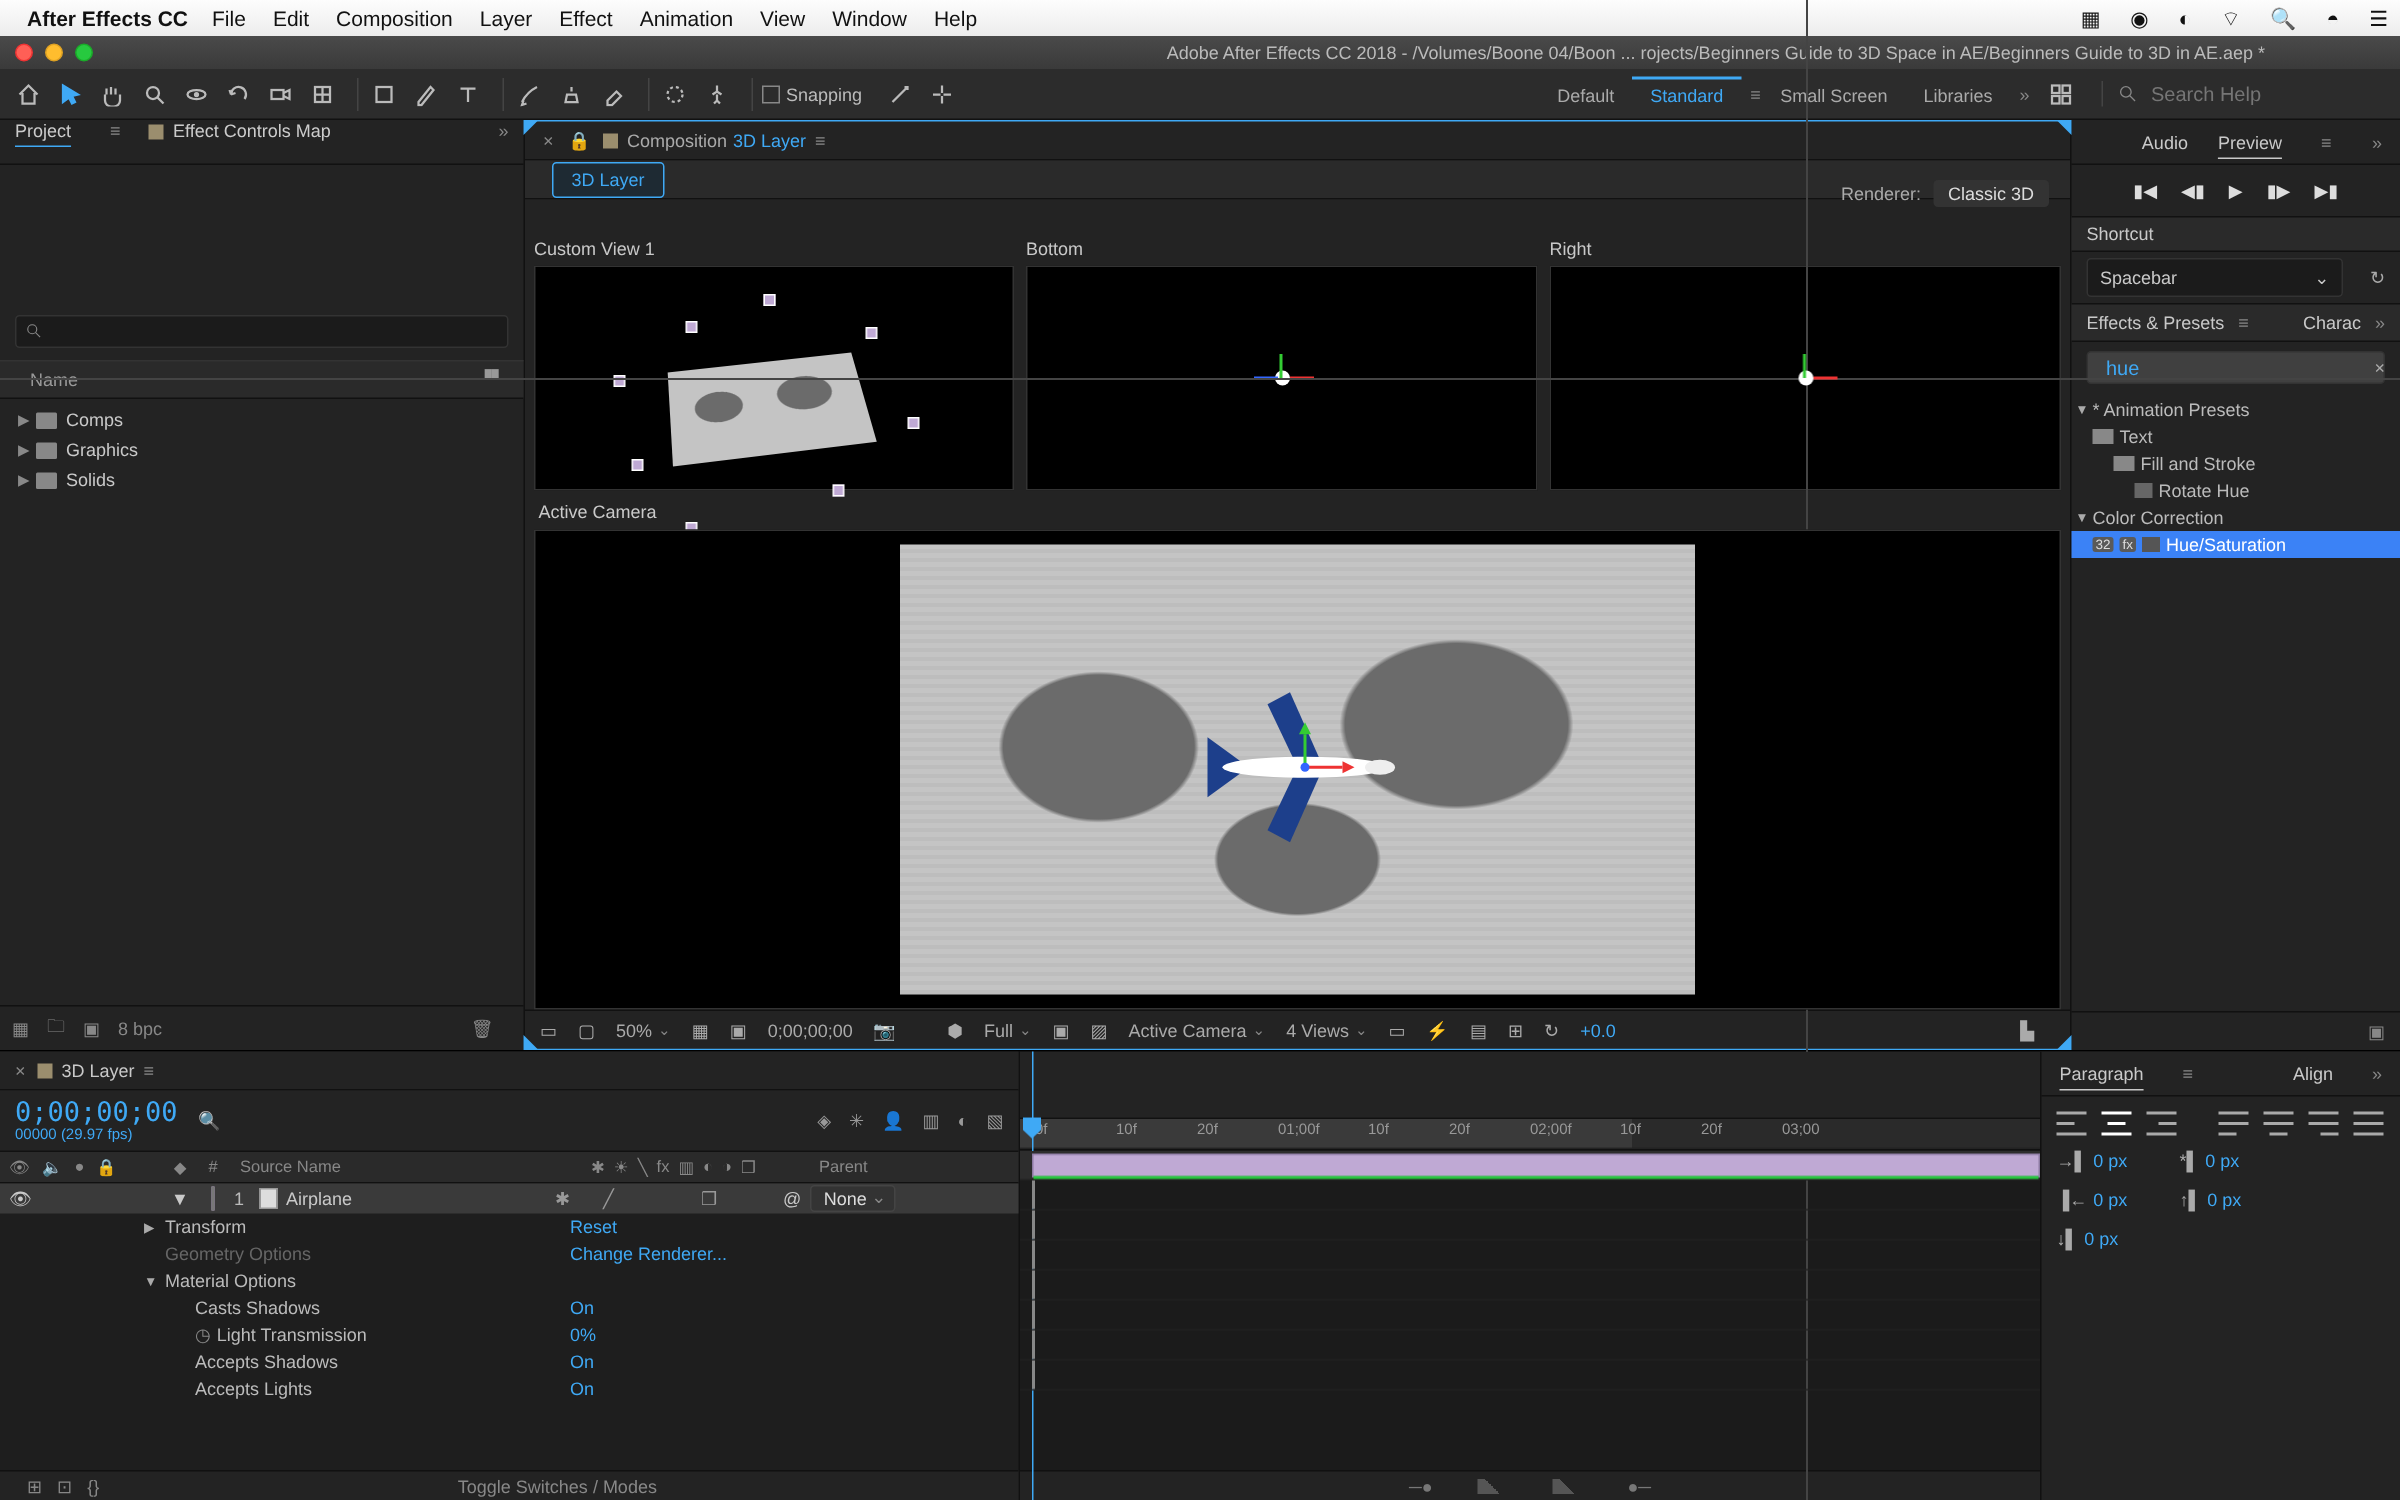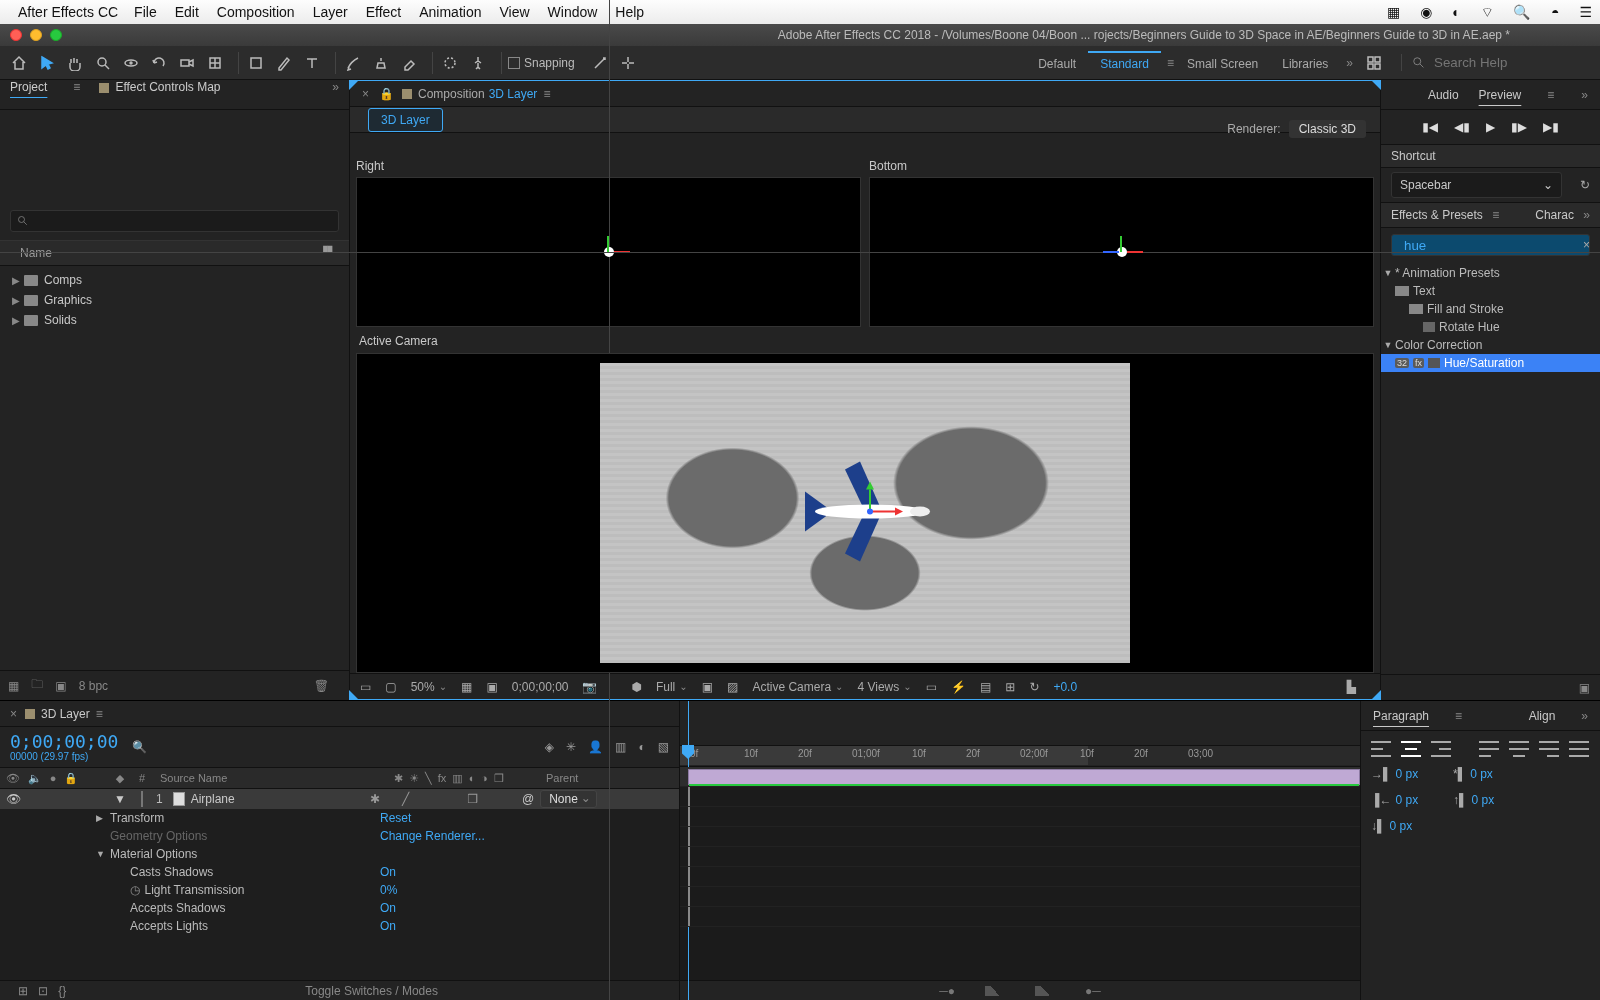--- a/index.html
+++ b/index.html
@@ -1,20 +1,20 @@
 <!DOCTYPE html>
 <html><head>
 <meta charset="utf-8">
 <style>
   html,body{margin:0;padding:0;width:1600px;height:1000px;background:#1b1b1b;color:#c9c9c9;font-family:"Helvetica Neue",Arial,sans-serif;font-size:12px;overflow:hidden}
   *{box-sizing:border-box}
   
   .menubar{height:24px;background:linear-gradient(#fdfdfd,#ececec);display:flex;align-items:center;padding:0 8px;color:#111;font-size:14px}
   .menubar .apple{font-size:16px;margin-right:10px}
-  .menubar .appname{font-weight:400;margin-right:16px}
+  .menubar .appname{font-weight:700;margin-right:16px}
   .menubar .menu-item{margin-right:18px;cursor:default}
   .menubar .spacer{flex:1}
   .menubar .tray span{margin-left:16px;font-size:14px}
   
   .titlebar{height:22px;background:linear-gradient(#4a4a4a,#3a3a3a);display:flex;align-items:center;color:#ddd;font-size:12px}
   .traffic{display:flex;gap:8px;padding-left:10px;width:90px}
   .traffic span{width:12px;height:12px;border-radius:50%;display:inline-block}
   .tr-r{background:#ff5f56;border:1px solid #e33}
   .tr-y{background:#ffbd2e;border:1px solid #dea123}
   .tr-g{background:#27c93f;border:1px solid #1aab29}
@@ -93,21 +93,21 @@
   .right-col{width:220px;background:#232323;border-left:1px solid #111;display:flex;flex-direction:column}
   .rpanel-tabs{height:30px;display:flex;align-items:center;justify-content:flex-end;padding:0 12px;gap:20px;border-bottom:1px solid #111}
   .rpanel-tabs span{cursor:pointer}
   .rpanel-tabs .active{text-decoration:underline;text-underline-offset:6px}
   .preview-ctrls{height:34px;display:flex;align-items:center;justify-content:center;gap:16px;color:#ddd}
   .preview-ctrls span{cursor:pointer}
   .shortcut-hdr{height:24px;padding:0 10px;display:flex;align-items:center;background:#2a2a2a;border-top:1px solid #111;border-bottom:1px solid #111}
   .shortcut-val{height:26px;margin:4px 10px;background:#1b1b1b;border:1px solid #333;border-radius:3px;display:flex;align-items:center;padding:0 8px;justify-content:space-between}
   .reset-icn{margin-left:8px;color:#aaa}
   .ep-hdr{height:26px;display:flex;align-items:center;padding:0 10px;background:#2a2a2a;border-top:1px solid #111;border-bottom:1px solid #111;justify-content:space-between}
-  .ep-search{margin:6px 10px;display:flex;align-items:center;background:#0c4a6e;border:1px solid #333;border-radius:3px;height:22px;padding:0 6px;color:#3fa9f5}
+  .ep-search{margin:6px 10px;display:flex;align-items:center;background:#404040;border:1px solid #333;border-radius:3px;height:22px;padding:0 6px;color:#3fa9f5}
   .ep-search input{background:transparent;border:none;color:#3fa9f5;flex:1;outline:none}
   .ep-tree{padding:2px 0;font-size:12px}
   .ep-row{height:18px;display:flex;align-items:center;color:#bbb;cursor:pointer}
   .ep-row.hl{background:#3b82f6;color:#fff}
   .ep-row .arrow{width:14px;text-align:center;font-size:9px;color:#aaa}
   .ep-row .pad1{padding-left:0}
   .ep-row .pad2{padding-left:14px}
   .ep-row .pad3{padding-left:28px}
   .ep-row .pad4{padding-left:42px}
   .ep-icn{width:14px;height:10px;background:#888;margin-right:4px}
@@ -416,49 +416,65 @@
     </div>
     <div class="renderer-row">
       <span>Renderer:</span>
       <span class="renderer-chip">Classic 3D</span>
     </div>
     <div class="comp-flow">
       <span class="flow-node">3D Layer</span>
     </div>
     <div class="viewer-area">
       <div class="view-row1">
-        <div class="view-wrap" style="flex:1">
-          <div class="vlabel" style="position:relative;top:0;margin-bottom:4px">Right</div>
-          <div class="viewport" style="flex:1">
-            <div class="axis-cross vp-axis">
-                <span class="h"></span>
-                <span class="v"></span>
-              </div>
-            <div class="gizmo">
-                <div class="dot"></div>
-                <span class="ax r"></span>
-                <span class="ax g"></span>
-              </div>
+        <div class="view-wrap" style="flex:0 0 320px">
+          <div class="vlabel" style="position:relative;top:0;margin-bottom:4px">Custom View 1</div>
+          <div class="viewport custom" style="flex:1">
+            <div class="cust-canvas">
+              <div class="thumb"></div>
+              <span class="handle" style="left:152px;top:18px"></span>
+              <span class="handle" style="left:220px;top:40px"></span>
+              <span class="handle" style="left:248px;top:100px"></span>
+              <span class="handle" style="left:198px;top:145px"></span>
+              <span class="handle" style="left:100px;top:170px"></span>
+              <span class="handle" style="left:64px;top:128px"></span>
+              <span class="handle" style="left:52px;top:72px"></span>
+              <span class="handle" style="left:100px;top:36px"></span>
+            </div>
           </div>
         </div>
         <div class="view-wrap" style="flex:1">
           <div class="vlabel" style="position:relative;top:0;margin-bottom:4px">Bottom</div>
           <div class="viewport" style="flex:1">
             <div class="axis-cross vp-axis">
                 <span class="h"></span>
                 <span class="v" style="height:0"></span>
               </div>
             <div class="gizmo">
                 <div class="dot"></div>
                 <span class="ax r"></span>
                 <span class="ax b"></span>
                 <span class="ax g"></span>
               </div>
           </div>
         </div>
+        <div class="view-wrap" style="flex:1">
+          <div class="vlabel" style="position:relative;top:0;margin-bottom:4px">Right</div>
+          <div class="viewport" style="flex:1">
+            <div class="axis-cross vp-axis">
+                <span class="h"></span>
+                <span class="v"></span>
+              </div>
+            <div class="gizmo">
+                <div class="dot"></div>
+                <span class="ax r"></span>
+                <span class="ax g"></span>
+              </div>
+          </div>
+        </div>
       </div>
       <div class="active-cam">
         <div class="vlabel">Active Camera</div>
         <div class="worldmap">
           <div class="airplane">
             <svg width="160" height="120" viewBox="0 0 160 120">
 
               <path d="M75 10 L95 55 L80 60 L60 18 Z" fill="#1d3f8b"></path>
               <path d="M75 110 L95 65 L80 60 L60 102 Z" fill="#1d3f8b"></path>
 

